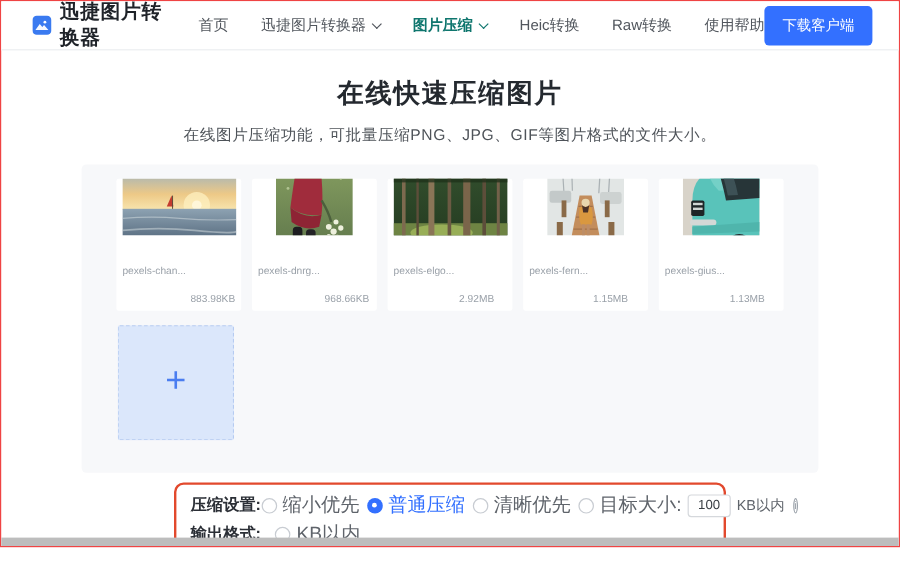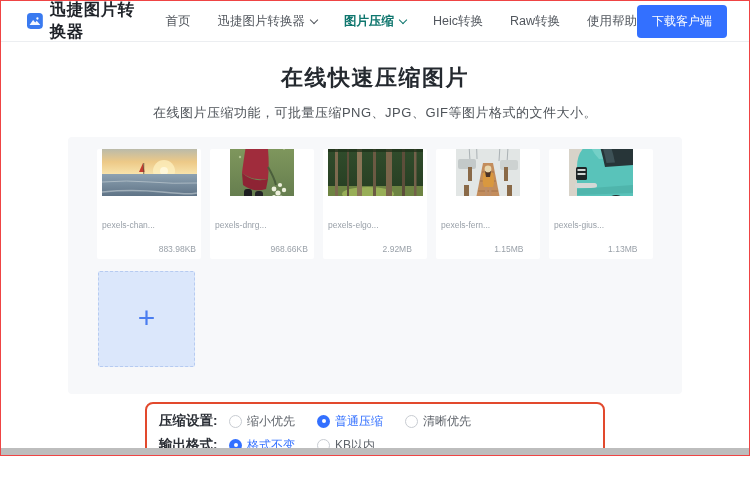--- a/index.html
+++ b/index.html
@@ -36,21 +36,21 @@
 
   
   .settings-box { width:460px; margin:8px auto 0; border:2px solid #e2492d; border-radius:8px; padding:5px 12px 7px; }
   .set-row { display:flex; align-items:center; height:24px; }
   .set-label { width:70px; font-size:13.5px; font-weight:700; color:#2b2f36; white-space:nowrap; }
   .opt { display:flex; align-items:center; margin-right:0; min-width:88px; cursor:pointer; }
   .opt.tight { min-width:0; }
   .radio { width:13px; height:13px; border-radius:50%; border:1px solid #c8ccd2; background:#fff; margin-right:5px; flex:none; }
   .radio.on { border:none; background:#3370ff; position:relative; }
   .radio.on::after { content:""; position:absolute; left:4.5px; top:4.5px; width:4px; height:4px; border-radius:50%; background:#fff; }
-  .opt-label { font-size:12px; color:#5f646b; white-space:nowrap; }
+  .opt-label { font-size:16px; color:#5f646b; white-space:nowrap; }
   .opt-label.sel { color:#3370ff; }
   .size-input { width:36px; height:19px; border:1px solid #d5d8dc; border-radius:3px; font-size:11px; color:#3a3f45; text-align:center; margin:0 5px; background:#fff; font-family:inherit; }
   .unit { font-size:12px; color:#5f646b; white-space:nowrap; }
   .info { width:13px; height:13px; border:1px solid #9aa1a9; border-radius:50%; color:#9aa1a9; font-size:9px; display:inline-flex; align-items:center; justify-content:center; margin-left:7px; cursor:pointer; font-style:normal; }
 
   
   .start-btn { display:flex; align-items:center; gap:7px; margin:11px auto 0; background:#3370ff; color:#fff; border:none; border-radius:4px; padding:7px 19px; font-size:14px; cursor:pointer; font-family:inherit; letter-spacing:1px; }
 
   .bottom-strip { position:absolute; left:0; right:0; bottom:0; height:7px; background:#bdbdbd; }
 </style>
@@ -281,28 +281,31 @@
         <span class="opt-label">缩小优先</span>
       </span>
       <span class="opt">
         <span class="radio on"></span>
         <span class="opt-label sel">普通压缩</span>
       </span>
       <span class="opt">
         <span class="radio"></span>
         <span class="opt-label">清晰优先</span>
       </span>
+      <span class="opt tight">
+        <span class="radio"></span>
+        <span class="opt-label">目标大小:</span>
+        <input class="size-input" type="text" value="100" style="">
+        <span class="unit">KB以内</span>
+        <span class="info">i</span>
+      </span>
     </div>
 
     <div class="set-row">
       <span class="set-label">输出格式:</span>
-      <span class="opt">
-        <span class="radio on"></span>
-        <span class="opt-label sel">格式不变</span>
-      </span>
       <span class="opt">
         <span class="radio"></span>
         <span class="opt-label">KB以内</span>
       </span>
     </div>
 
   </div>
 
   <button class="start-btn">
     <svg width="15" height="15" viewBox="0 0 16 16">

